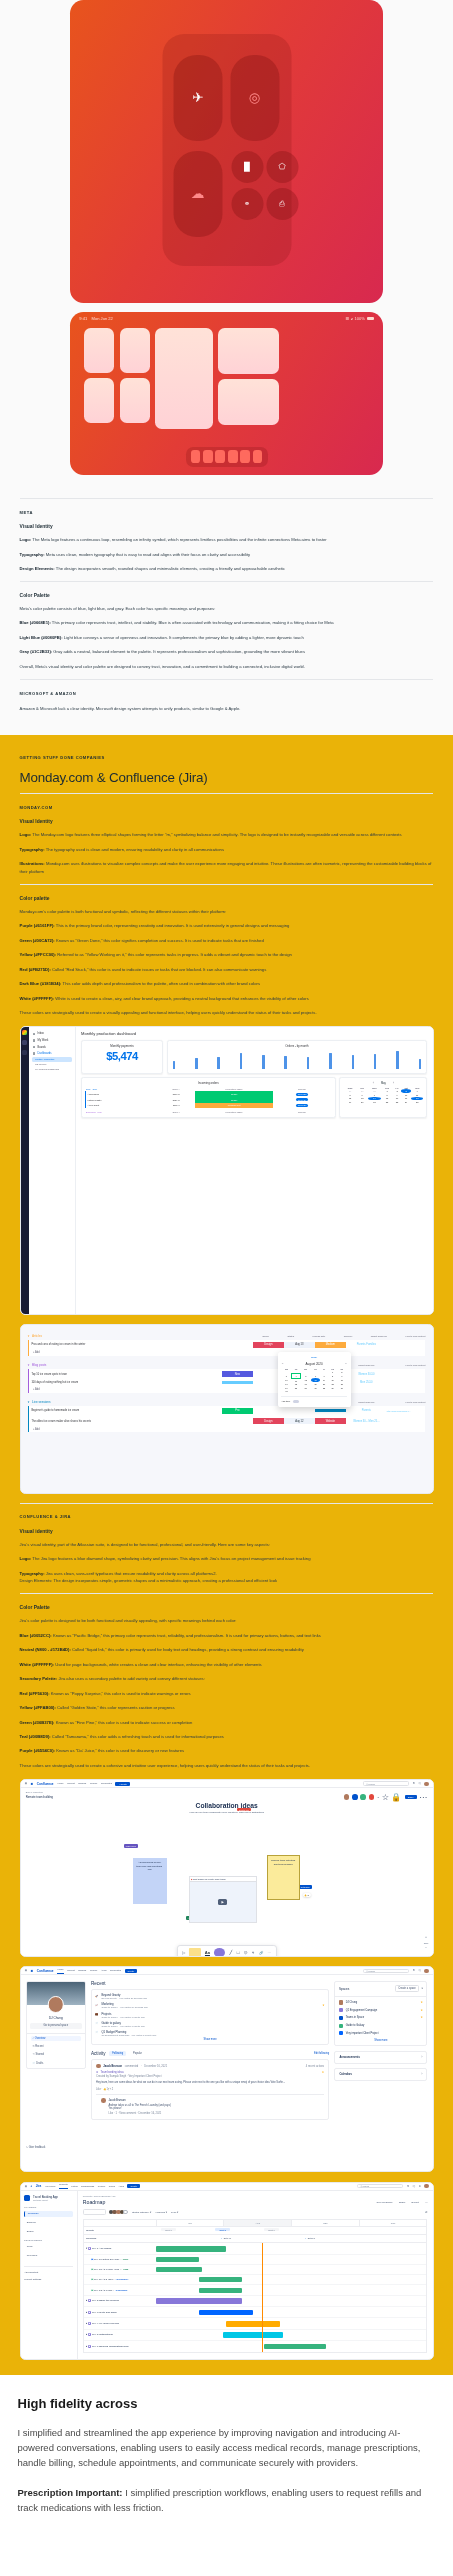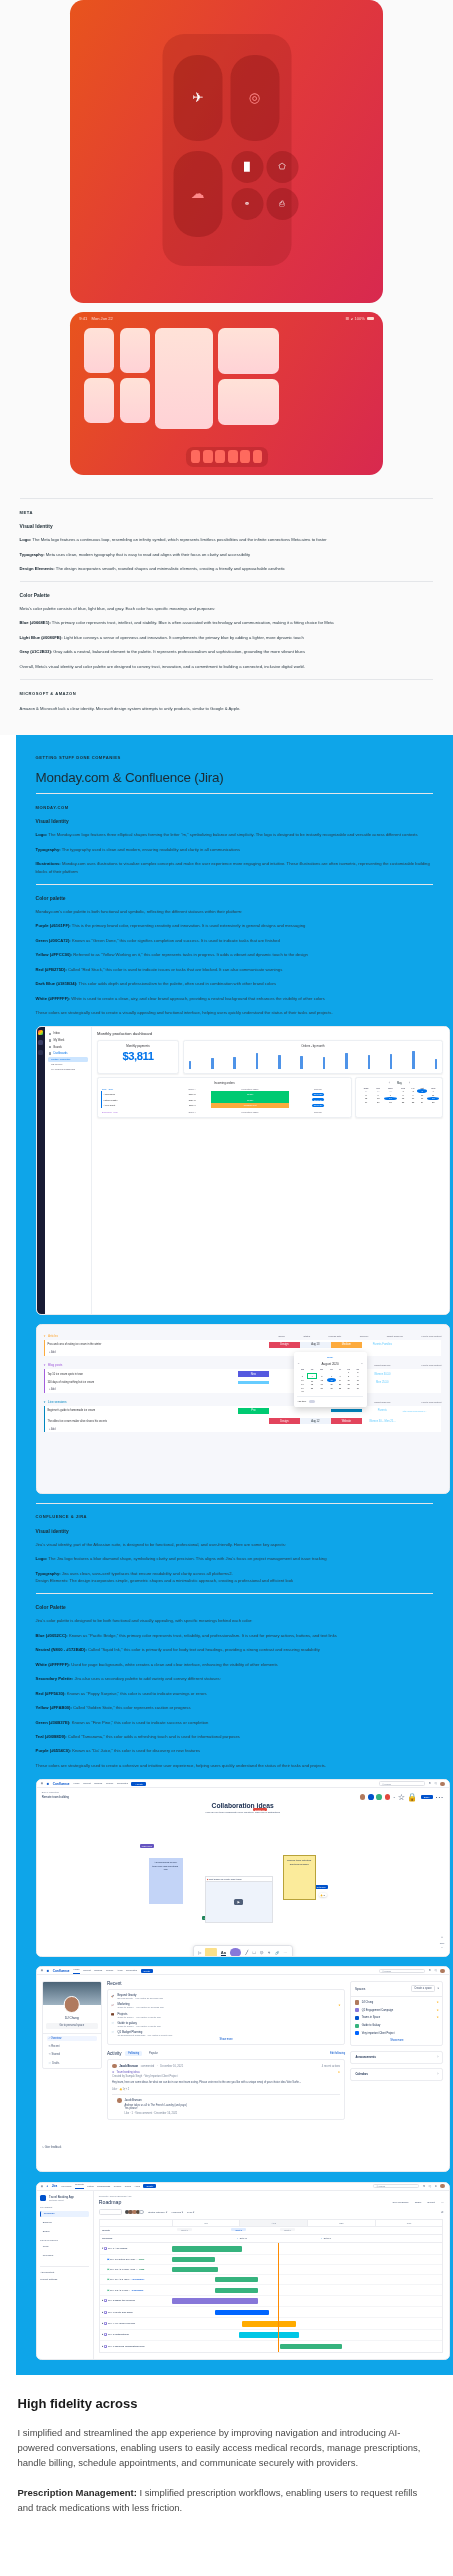--- a/index.html
+++ b/index.html
@@ -68,21 +68,21 @@
   .pad-dock {
     position: absolute; left: 50%; transform: translateX(-50%); bottom: 8.2px;
     width: 82px; height: 20.6px; border-radius: 7.2px;
     background: rgba(120,14,14,0.22);
     display: flex; align-items: center; justify-content: center; gap: 2.6px;
   }
   .dock-app { width: 9.8px; height: 13px; border-radius: 3.1px; background: #ff6a5e; }
 
   
   .sec { background: #fafafa; padding: 13.4px 19.6px 15.5px; }
-  .sec.white { background: #0ea5e9; margin-left: 16px; }
+  .sec.white { background: #eab308; }
   .rule { height: 0.5px; background: #e4e6e9; margin: 8.2px 0 11.3px; }
   .eyebrow {
     font-size: 4.1px; font-weight: bold; letter-spacing: 0.5px;
     color: #1c2b33; text-transform: uppercase; margin-bottom: 9.3px;
   }
   .bighead { font-size: 13.4px; font-weight: 400; color: #1c2b33; letter-spacing: -0.2px; }
   .subhead { font-size: 4.9px; font-weight: bold; color: #1c2b33; margin: 9.3px 0 7.2px; }
   p.body {
     font-size: 4.2px; line-height: 1.85; color: #2b3a45; margin-bottom: 6.7px;
   }
@@ -301,21 +301,21 @@
             </div>
           <div class="sub sel">Monthly production</div>
           <div class="sub">Q2 pipeline</div>
           <div class="sub">My personal dashboard</div>
         </div>
         <div class="mon-main">
           <div class="mon-title">Monthly production dashboard</div>
           <div class="mon-row">
             <div class="card" style="width:82px">
               <h4>Monthly payments</h4>
-              <div class="kpi">$3,811</div>
+              <div class="kpi">$5,474</div>
             </div>
             <div class="card" style="flex:1">
               <h4>Orders - by month</h4>
               <div class="bars">
                 <span style="height:42%"></span>
                   <span style="height:58%"></span>
                   <span style="height:62%"></span>
                 <span style="height:82%"></span>
                   <span style="height:72%"></span>
                   <span style="height:70%"></span>
@@ -1006,19 +1006,19 @@
       </div>
     </div>
   </div>
 
   <div class="comps">
     <h2>High fidelity across</h2>
     <p>
       <span>I simplified and streamlined the app experience by improving navigation and introducing AI-powered conversations, enabling users to easily access medical records, manage prescriptions, handle billing, schedule appointments, and communicate securely with providers.</span>
     </p>
     <p>
-      <b>Prescription Management:</b><span> I simplified prescription workflows, enabling users to request refills and track medications with less friction.</span>
+      <b>Prescription Important:</b><span> I simplified prescription workflows, enabling users to request refills and track medications with less friction.</span>
     </p>
 
   </div>
 
 </div>
 
 
 </body></html>

